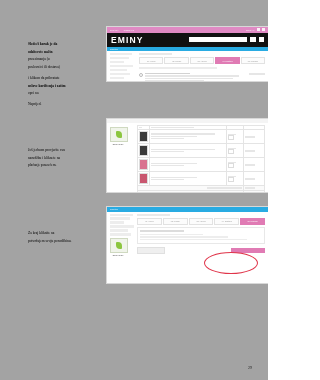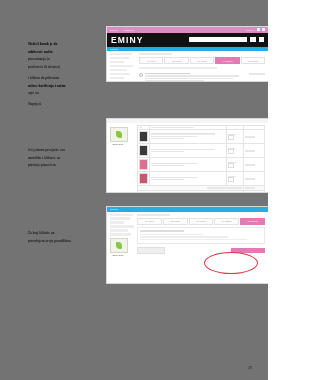--- a/index.html
+++ b/index.html
@@ -1,21 +1,21 @@
 <!DOCTYPE html>
 <html><head>
 <meta charset="utf-8">
 <style>
   html,body{margin:0;padding:0;}
   body{
     width:268px;height:380px;background:#ffffff;
     font-family:"Liberation Serif", serif;
     overflow:hidden;position:relative;
   }
-  .page{position:absolute;inset:0;background:#737373;}
+  .page{position:absolute;inset:0;background:#a3a3a3;}
 
   
   .note{position:absolute;color:#000;line-height:1.32;}
   .note p{margin:0 0 3px 0;font-size:3.6px;}
   .note p.b{font-weight:bold;}
   .note .sp{height:3px;}
 
   #note1{left:28px;top:42px;width:50px;}
   #note2{left:28px;top:148px;width:54px;}
   #note3{left:28px;top:231px;width:52px;}

